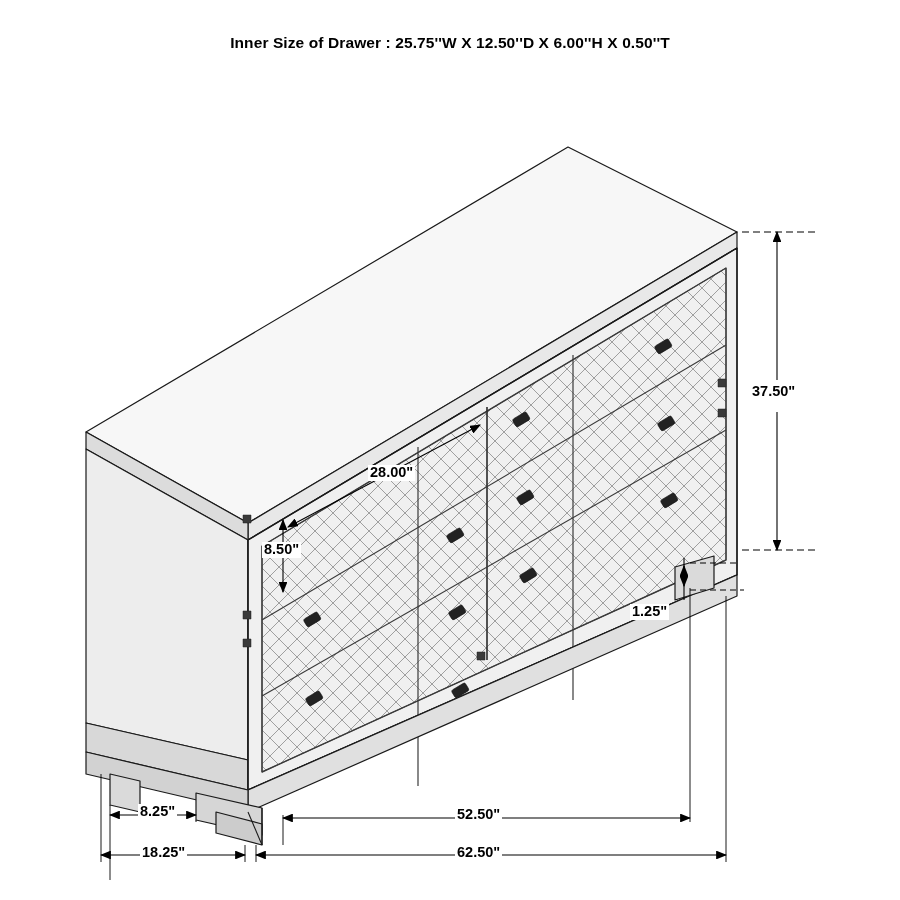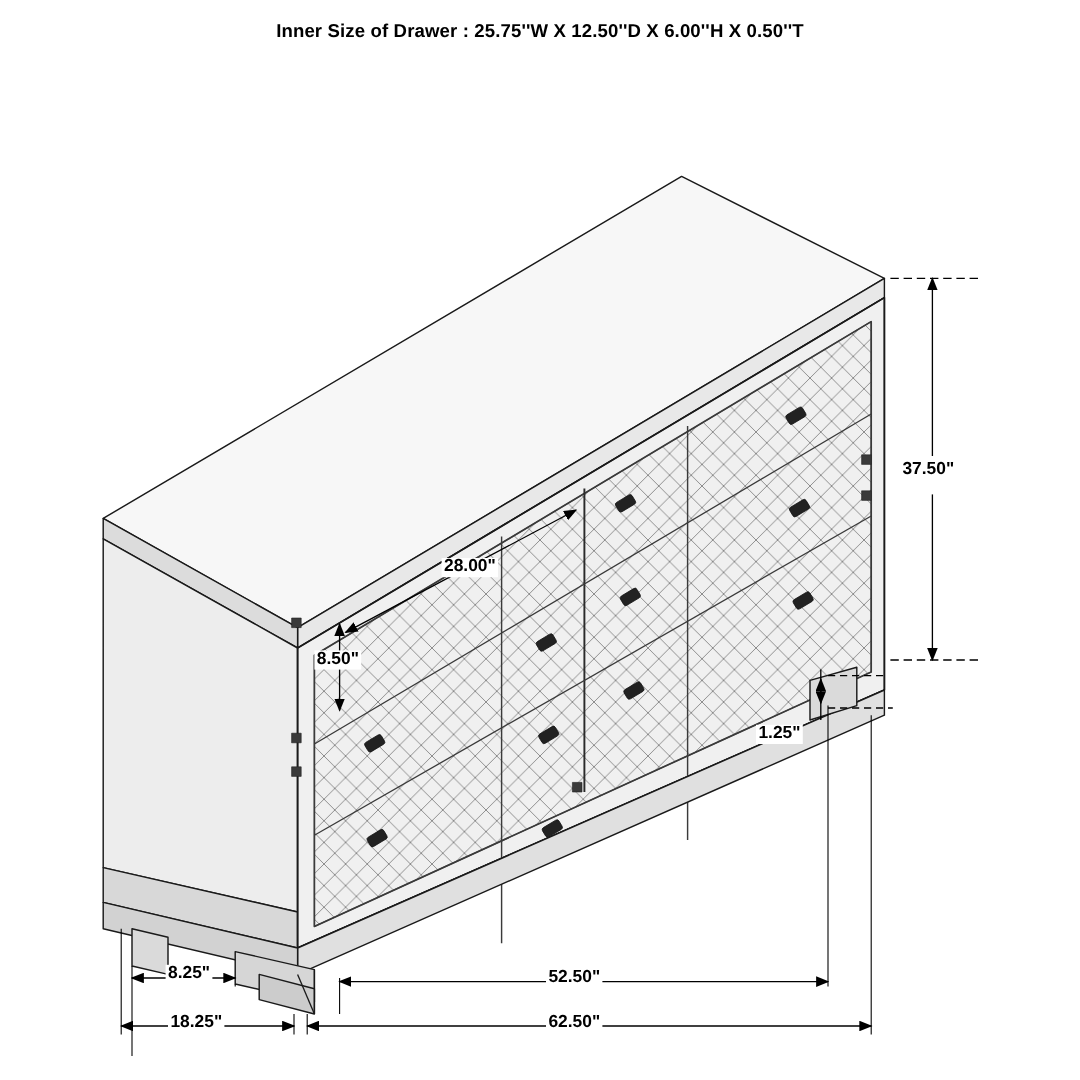--- a/index.html
+++ b/index.html
@@ -15,21 +15,21 @@
     position: relative;
     overflow: hidden;
   }
   #stage {
     position: relative;
     width: 900px;
     height: 900px;
   }
   #title {
     position: absolute;
-    top: 18px;
+    top: 34px;
     left: 0;
     width: 900px;
     text-align: center;
     font-size: 15.5px;
     font-weight: bold;
     letter-spacing: 0.1px;
     color: #000;
   }
   svg.drawing {
     position: absolute;

